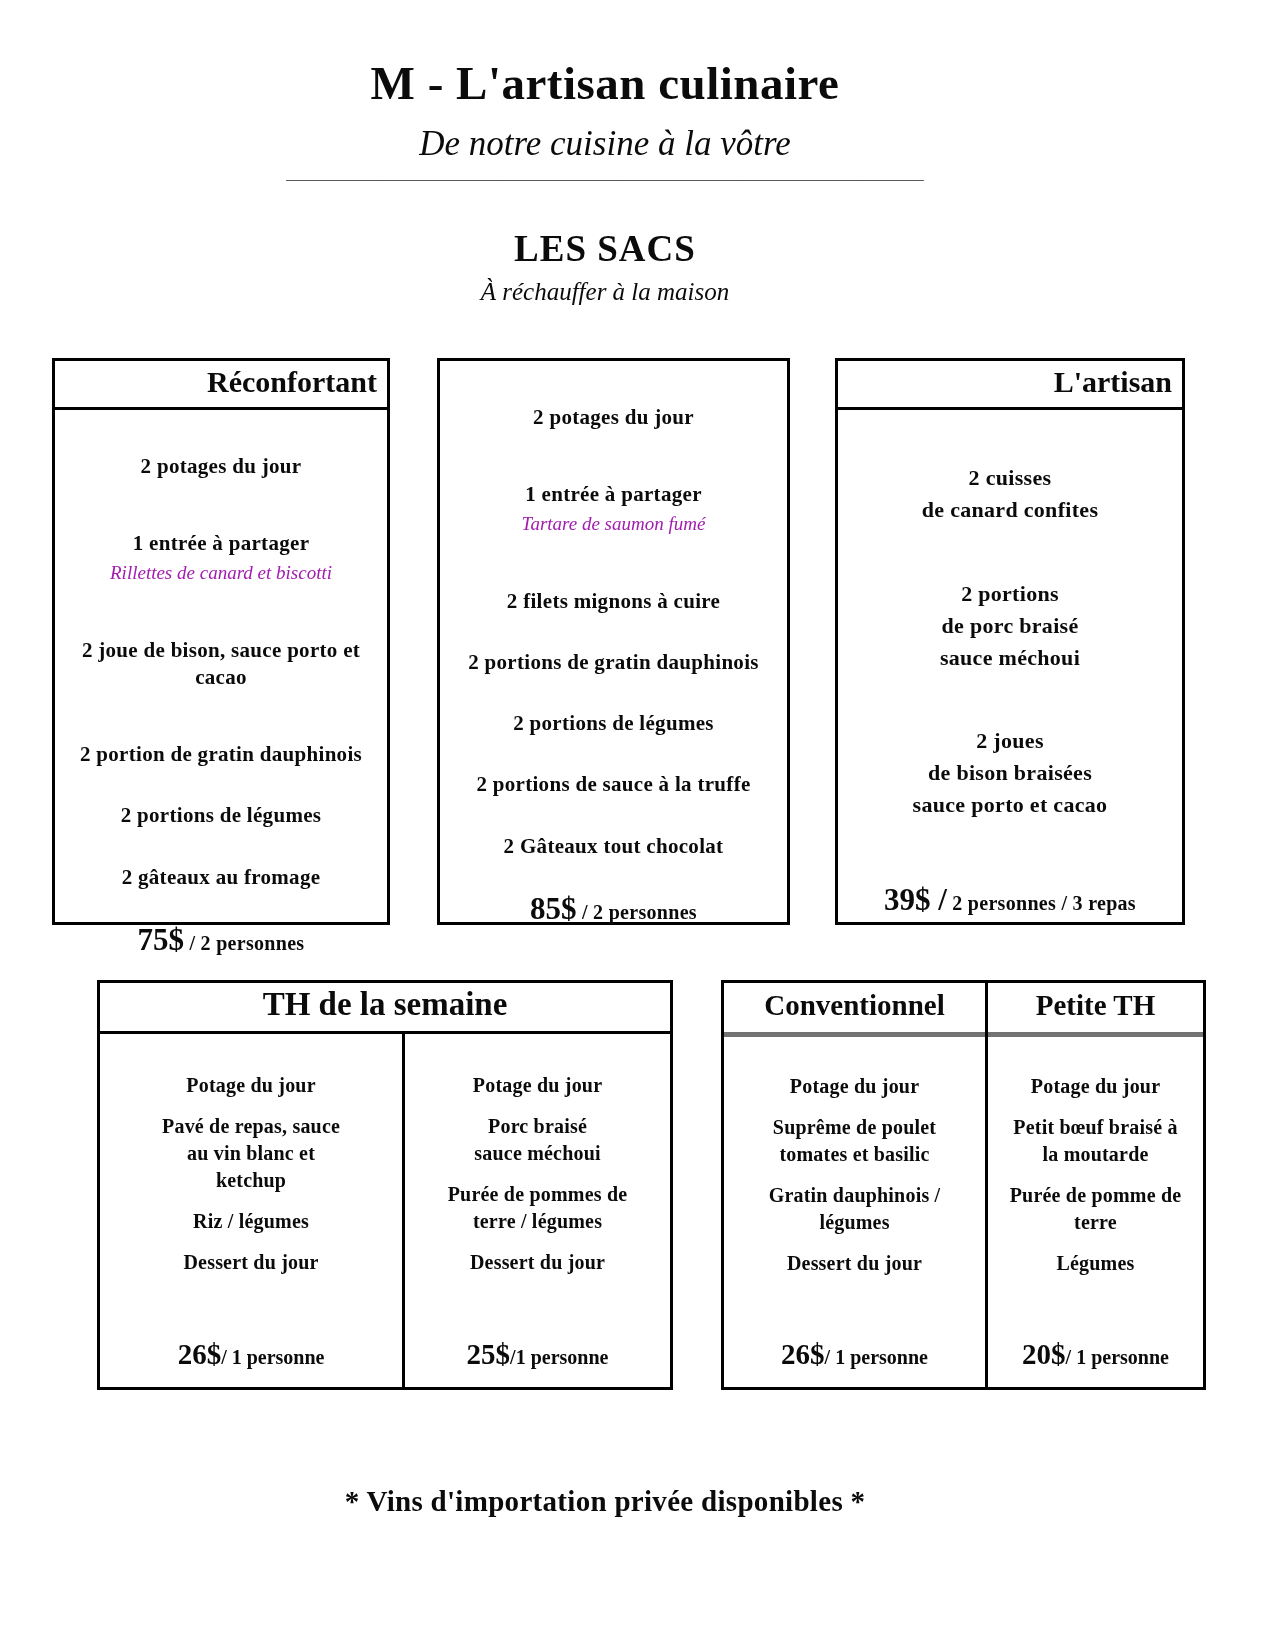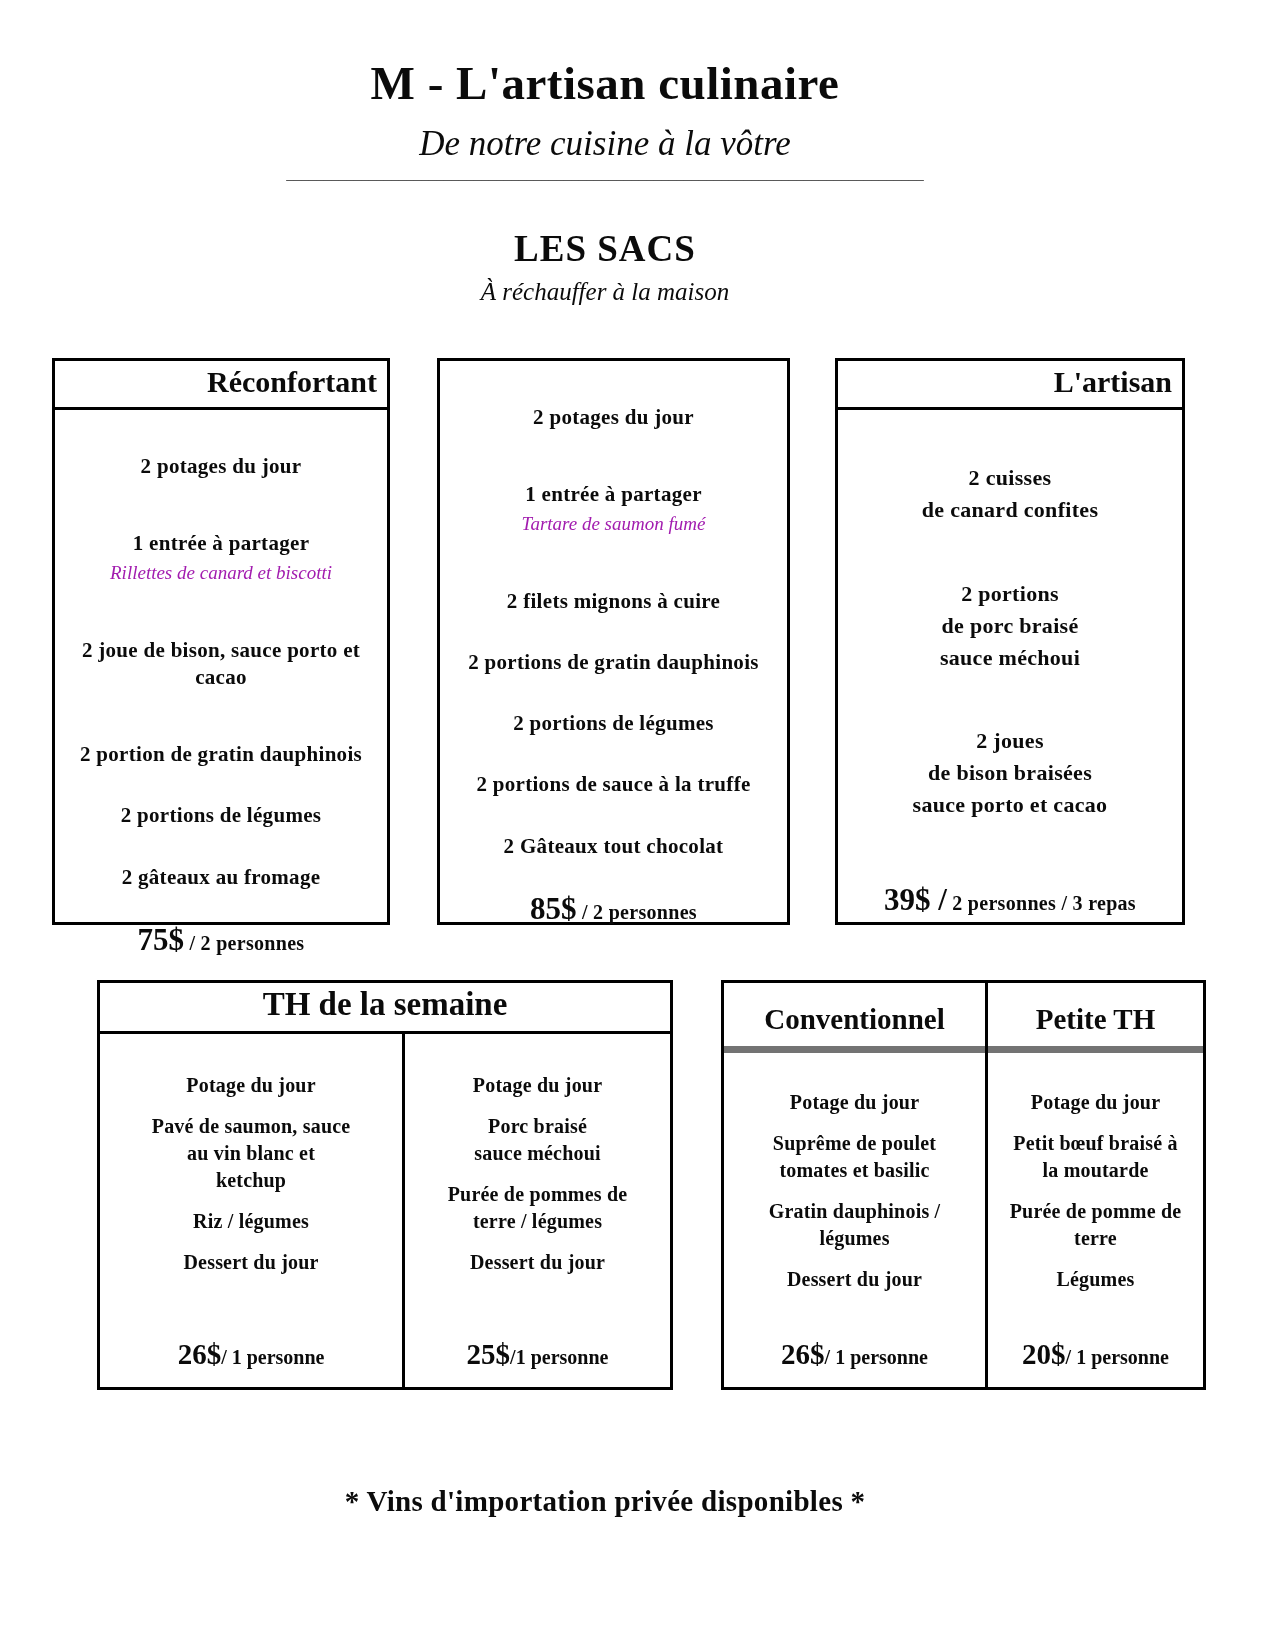--- a/index.html
+++ b/index.html
@@ -44,22 +44,22 @@
 
   .bitem { font-weight:bold; font-size:20px; line-height:1.35; margin:14px 0; letter-spacing:.2px; }
   .bprice { margin-top:auto; text-align:center; }
   .bprice-num { font-size:29px; font-weight:bold; }
   .bprice-detail { font-size:20px; font-weight:bold; }
 
   .duobox { width:485px; height:410px; border:3px solid #000; display:flex; }
   .duo-col { display:flex; flex-direction:column; }
   .duo-a { width:54.5%; }
   .duo-b { width:45.5%; border-left:3px solid #000; }
-  .duo-head { border-bottom:7px solid #737373; text-align:center; font-weight:bold;
-    font-size:29px; padding:20px 0 10px; }
+  .duo-head { border-bottom:5px solid #737373; text-align:center; font-weight:bold;
+    font-size:29px; padding:6px 0 10px; }
   .duo-body { flex:1; display:flex; flex-direction:column; text-align:center; padding:22px 4px 16px; }
 
   .footer { width:1210px; text-align:center; margin-top:95px; font-weight:bold;
     font-size:29px; letter-spacing:.3px; }
 </style>
 </head>
 <body>
 
 <div>
 
@@ -126,21 +126,21 @@
   </div>
 
   <div class="row2">
 
     <div class="thbox">
       <div class="th-head">TH de la semaine</div>
       <div class="th-body">
         <div class="col col-a">
           <div>
               <div class="mi bitem">Potage du jour</div>
-              <div class="mi bitem">Pavé de saumon, sauce
+              <div class="mi bitem">Pavé de repas, sauce
 au vin blanc et
 ketchup</div>
               <div class="mi bitem">Riz / légumes</div>
               <div class="mi bitem">Dessert du jour</div>
             </div>
           <div class="bprice">
             <span class="bprice-num">26$</span><span class="bprice-detail">/ 1 personne</span>
           </div>
         </div>
         <div class="col col-b">

